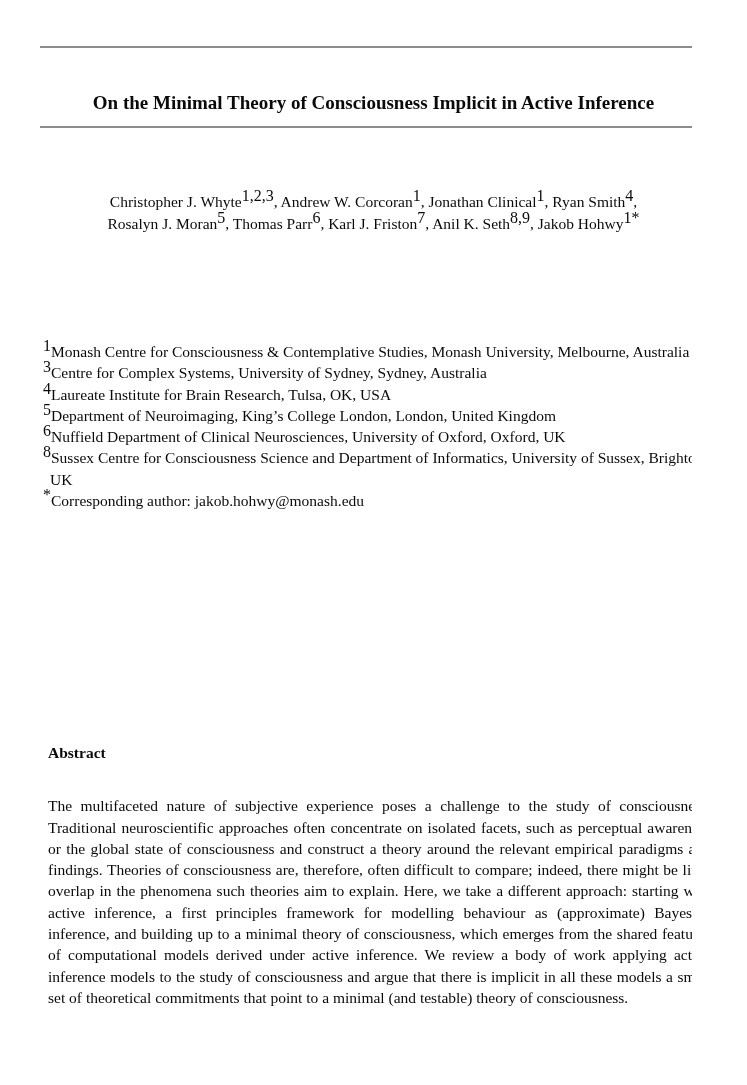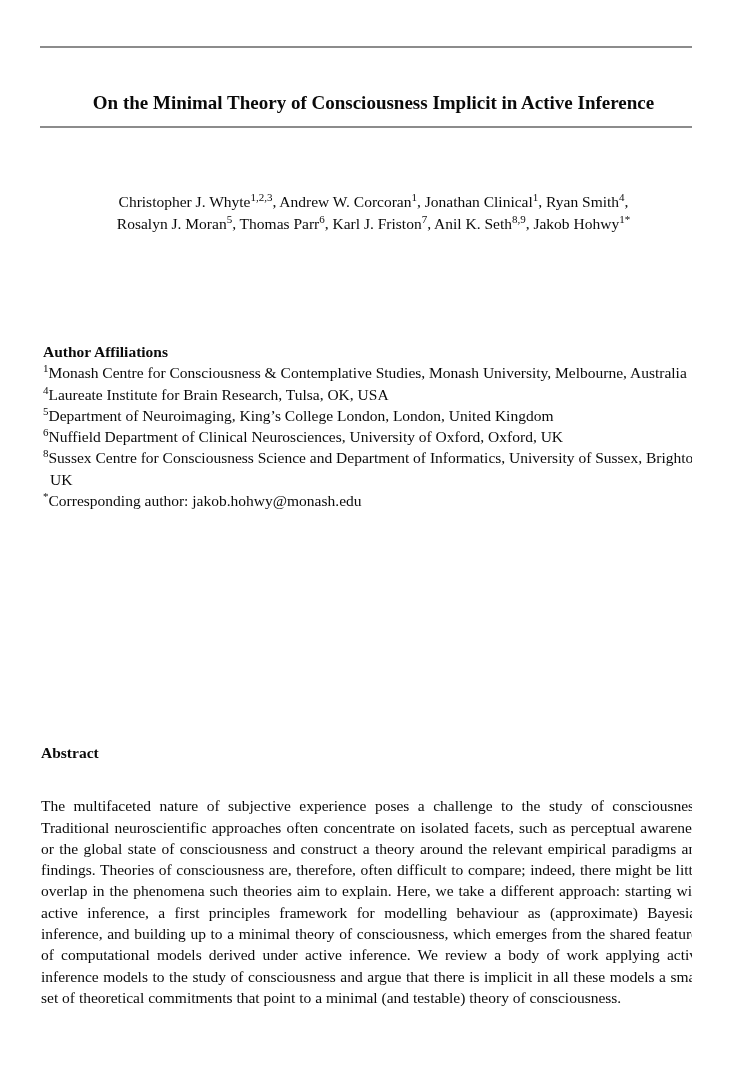--- a/index.html
+++ b/index.html
@@ -40,42 +40,42 @@
   .authors {
     position: absolute;
     top: 191px;
     left: 20px;
     width: 707px;
     text-align: center;
     font-size: 15.5px;
     line-height: 22px;
   }
   sup {
-    font-size: 11px;
+    font-size: 16px;
     line-height: 0;
   }
   .affiliations {
     position: absolute;
     top: 341px;
     left: 43px;
     width: 665px;
     font-size: 15.5px;
     line-height: 21.3px;
   }
   .affil-heading {
     font-weight: bold;
   }
   .affil {
     padding-left: 7px;
     text-indent: -7px;
   }
   .abstract {
     position: absolute;
     top: 742px;
-    left: 41px;
+    left: 48px;
     width: 663px;
     font-size: 15.5px;
     line-height: 21.3px;
   }
   .abstract-heading {
     font-weight: bold;
   }
   .abstract-body {
     text-align: justify;
     margin-top: 32px;
@@ -91,22 +91,22 @@
   <h1 class="paper-title">On the Minimal Theory of Consciousness Implicit in Active Inference</h1>
 
   <div class="rule rule-bottom" style="background: rgb(140, 140, 140);"></div>
 
   <div class="authors">
     <div class="author-line"><span><span>Christopher J. Whyte</span><sup>1,2,3</sup></span><span><span>, Andrew W. Corcoran</span><sup>1</sup></span><span><span>, Jonathan Clinical</span><sup>1</sup></span><span><span>, Ryan Smith</span><sup>4</sup></span><span><span>,</span><sup></sup></span></div>
     <div class="author-line"><span><span>Rosalyn J. Moran</span><sup>5</sup></span><span><span>, Thomas Parr</span><sup>6</sup></span><span><span>, Karl J. Friston</span><sup>7</sup></span><span><span>, Anil K. Seth</span><sup>8,9</sup></span><span><span>, Jakob Hohwy</span><sup>1*</sup></span></div>
   </div>
 
   <div class="affiliations">
-    <div class="affil-heading">Author Affiliations</div>
     <div class="affil"><sup>1</sup><span>Monash Centre for Consciousness &amp; Contemplative Studies, Monash University, Melbourne, Australia</span></div>
+    <div class="affil"><sup>3</sup><span>Centre for Complex Systems, University of Sydney, Sydney, Australia</span></div>
     <div class="affil"><sup>4</sup><span>Laureate Institute for Brain Research, Tulsa, OK, USA</span></div>
     <div class="affil"><sup>5</sup><span>Department of Neuroimaging, King’s College London, London, United Kingdom</span></div>
     <div class="affil"><sup>6</sup><span>Nuffield Department of Clinical Neurosciences, University of Oxford, Oxford, UK</span></div>
     <div class="affil"><sup>8</sup><span>Sussex Centre for Consciousness Science and Department of Informatics, University of Sussex, Brighton, UK</span></div>
     <div class="affil"><sup>*</sup><span>Corresponding author: jakob.hohwy@monash.edu</span></div>
   </div>
 
   <div class="abstract">
     <div class="abstract-heading">Abstract</div>
     <div class="abstract-body">The multifaceted nature of subjective experience poses a challenge to the study of consciousness. Traditional neuroscientific approaches often concentrate on isolated facets, such as perceptual awareness or the global state of consciousness and construct a theory around the relevant empirical paradigms and findings. Theories of consciousness are, therefore, often difficult to compare; indeed, there might be little overlap in the phenomena such theories aim to explain.  Here, we take a different approach: starting with active inference, a first principles framework for modelling behaviour as (approximate) Bayesian inference, and building up to a minimal theory of consciousness, which emerges from the shared features of computational models derived under active inference. We review a body of work applying active inference models to the study of consciousness and argue that there is implicit in all these models a small set of theoretical commitments that point to a minimal (and testable) theory of consciousness.</div>

